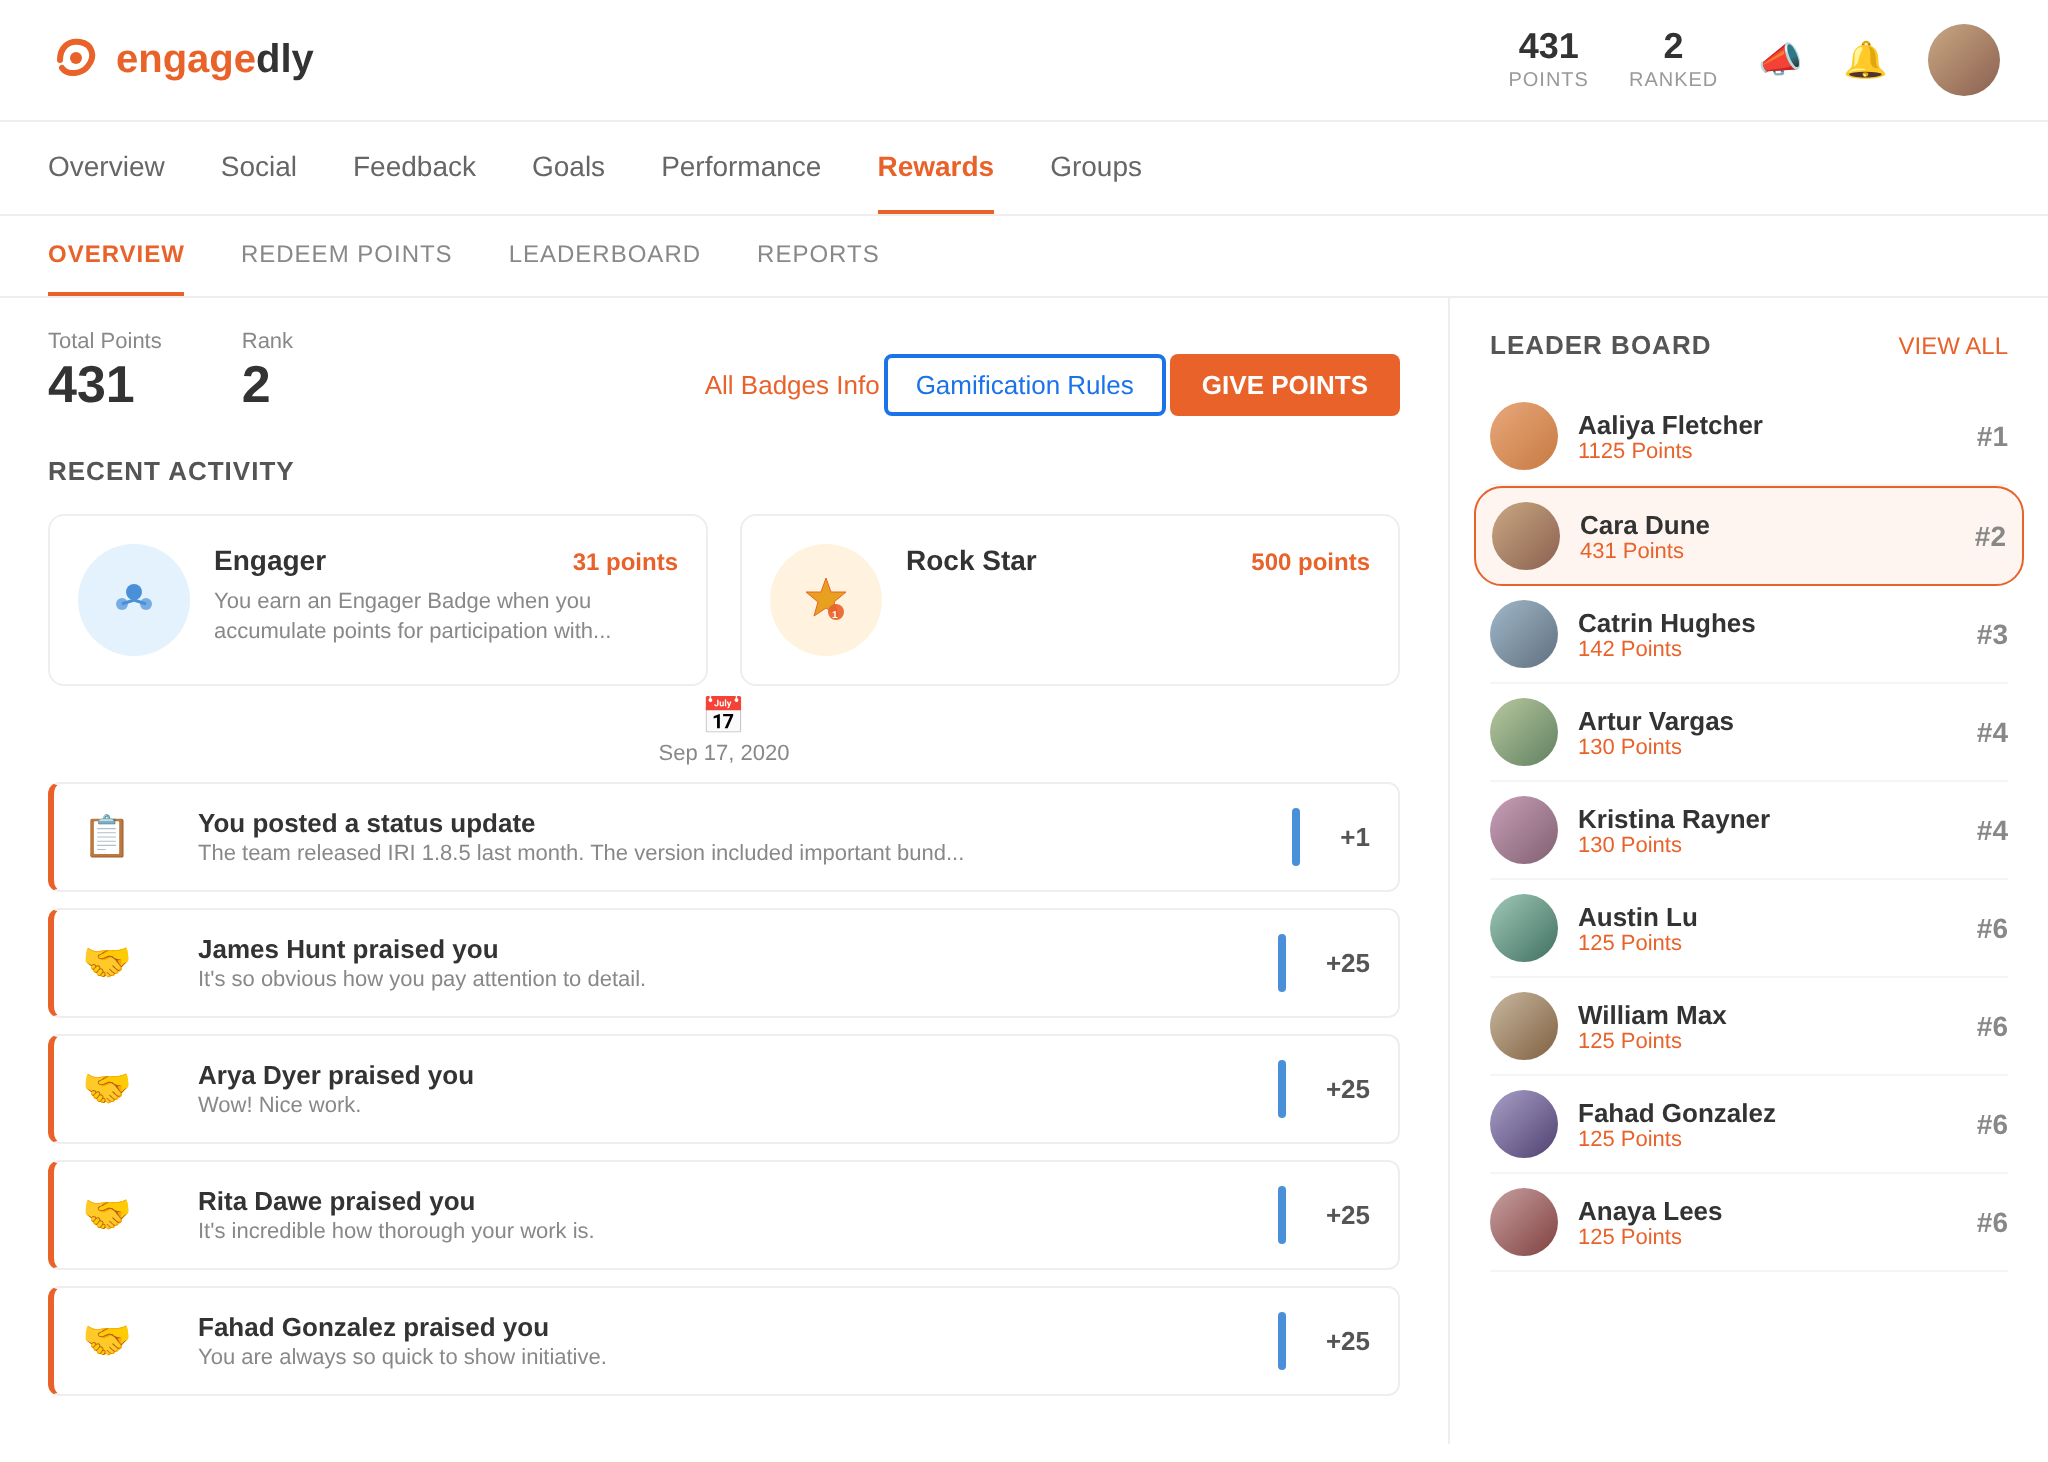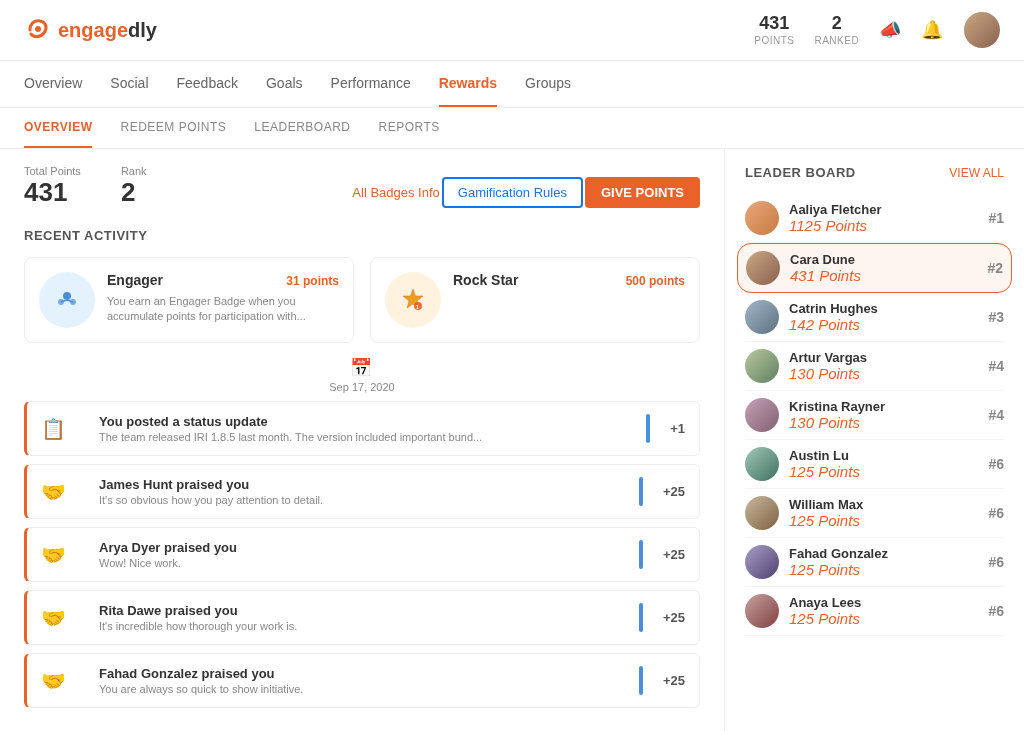--- a/index.html
+++ b/index.html
@@ -41,21 +41,21 @@
     .stat-item .stat-value { font-size: 26px; font-weight: 700; color: #333; }
     .stats-right { display: flex; align-items: center; gap: 2px; }
     .link-btn { color: #e8622a; font-size: 13px; text-decoration: none; cursor: pointer; }
     .gamification-btn { border: 2px solid #1a73e8; color: #1a73e8; background: #fff; padding: 6px 14px; border-radius: 4px; font-size: 13px; cursor: pointer; font-weight: 500; }
     .give-points-btn { background: #e8622a; color: #fff; border: none; padding: 8px 16px; border-radius: 4px; font-size: 13px; font-weight: 600; cursor: pointer; }
 
     
     .section-title { font-size: 13px; font-weight: 700; color: #555; text-transform: uppercase; letter-spacing: 0.5px; margin-bottom: 14px; }
 
     
-    .badge-cards { display: flex; gap: 16px; margin-bottom: 14px; }
+    .badge-cards { display: flex; gap: 16px; margin-bottom: 4px; }
     .badge-card { flex: 1; border: 1px solid #eee; border-radius: 8px; padding: 14px; display: flex; gap: 12px; }
     .badge-icon { width: 56px; height: 56px; border-radius: 50%; display: flex; align-items: center; justify-content: center; flex-shrink: 0; font-size: 22px; }
     .badge-icon.blue { background: #e3f2fd; }
     .badge-icon.orange { background: #fff3e0; }
     .badge-info { flex: 1; }
     .badge-title { font-size: 14px; font-weight: 600; color: #333; margin-bottom: 2px; }
     .badge-points { color: #e8622a; font-size: 12px; font-weight: 700; }
     .badge-desc { font-size: 11px; color: #888; margin-top: 4px; line-height: 1.4; }
     .badge-header { display: flex; justify-content: space-between; align-items: center; }
 
@@ -73,21 +73,21 @@
     
     .lb-header { display: flex; justify-content: space-between; align-items: center; margin-bottom: 14px; }
     .lb-title { font-size: 13px; font-weight: 700; color: #555; text-transform: uppercase; letter-spacing: 0.5px; }
     .lb-view-all { color: #e8622a; font-size: 12px; font-weight: 400; cursor: pointer; text-decoration: none; }
 
     .lb-item { display: flex; align-items: center; gap: 10px; padding: 7px 0; border-bottom: 1px solid #f5f5f5; }
     .lb-item.highlighted { background: #fff5f0; border: 1px solid #e8622a; border-radius: 14px; padding: 7px 8px; margin: 0 -8px; }
     .lb-avatar { width: 34px; height: 34px; border-radius: 50%; flex-shrink: 0; }
     .lb-info { flex: 1; }
     .lb-name { font-size: 13px; font-weight: 600; color: #333; }
-    .lb-points { font-size: 15px; color: #e8622a; font-style: italic; }
+    .lb-points { font-size: 11px; color: #e8622a; }
     .lb-rank { font-size: 14px; font-weight: 700; color: #888; }
 
     
     .av1 { background: linear-gradient(135deg, #e8a87c, #c87941); }
     .av2 { background: linear-gradient(135deg, #c9a882, #8b6050); }
     .av3 { background: linear-gradient(135deg, #a0b8c8, #607080); }
     .av4 { background: linear-gradient(135deg, #b8c8a0, #608060); }
     .av5 { background: linear-gradient(135deg, #c8a0b8, #806070); }
     .av6 { background: linear-gradient(135deg, #a0c8b8, #407060); }
     .av7 { background: linear-gradient(135deg, #c8b8a0, #806040); }

